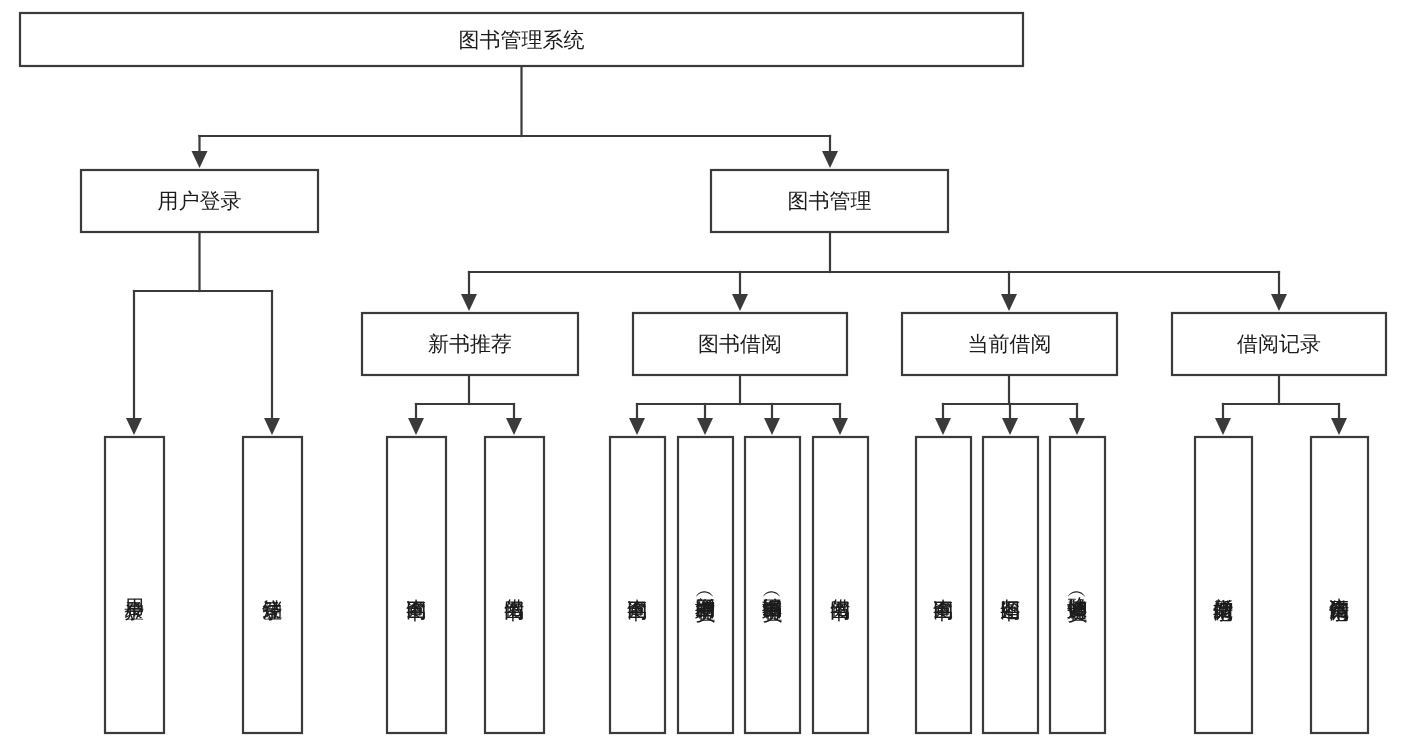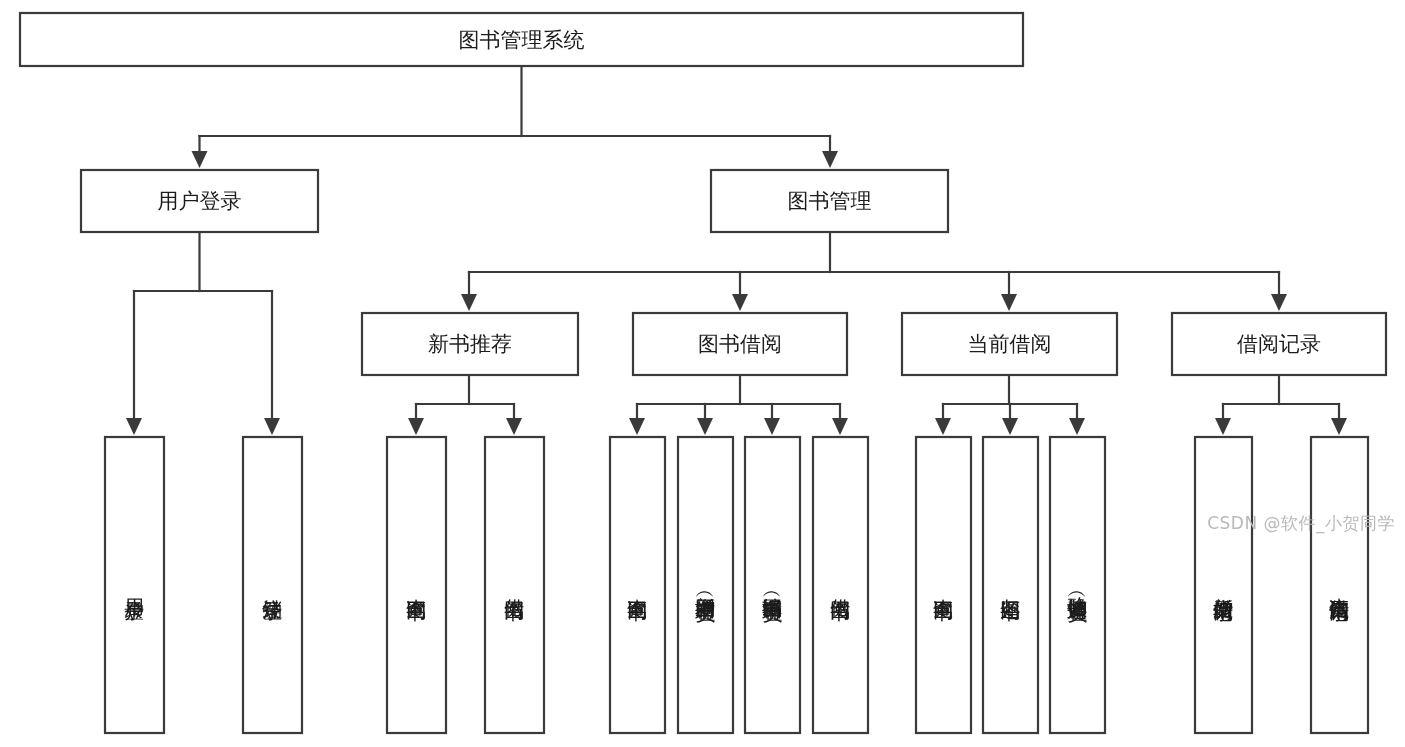--- a/index.html
+++ b/index.html
@@ -180,15 +180,14 @@
       <div class="leaf-label" style="left: 678px; top: 437px; width: 55px; height: 296px;">新增图书（管理员）</div>
       <div class="leaf-label" style="left: 745px; top: 437px; width: 55px; height: 296px;">编辑图书（管理员）</div>
       <div class="leaf-label" style="left: 813px; top: 437px; width: 55px; height: 296px;">借阅图书</div>
       <div class="leaf-label" style="left: 916px; top: 437px; width: 55px; height: 296px;">查询图书</div>
       <div class="leaf-label" style="left: 983px; top: 437px; width: 55px; height: 296px;">归还图书</div>
       <div class="leaf-label" style="left: 1050px; top: 437px; width: 55px; height: 296px;">确认归还（管理员）</div>
       <div class="leaf-label" style="left: 1195px; top: 437px; width: 57px; height: 296px;">新增借阅记录</div>
       <div class="leaf-label" style="left: 1311px; top: 437px; width: 57px; height: 296px;">查询借阅记录</div>
     </div>
 
-  <div class="watermark">CSDN @软件_小贺同学</div>
 
 </div>
 
 </body></html>

